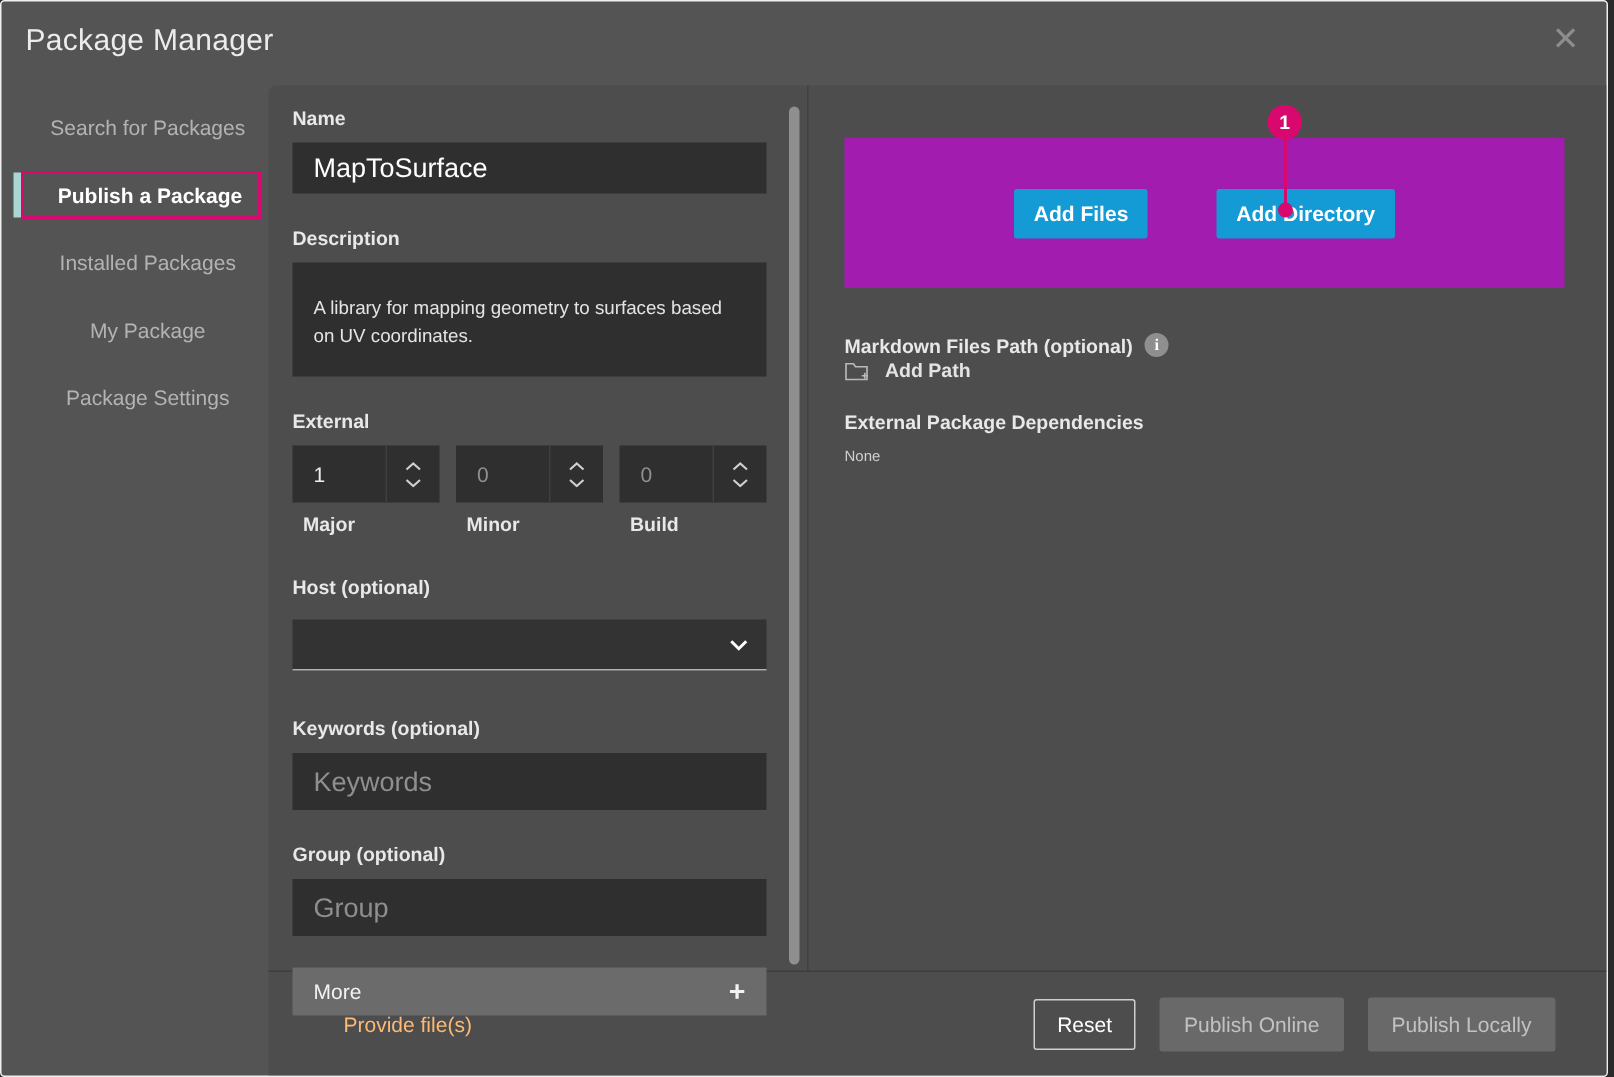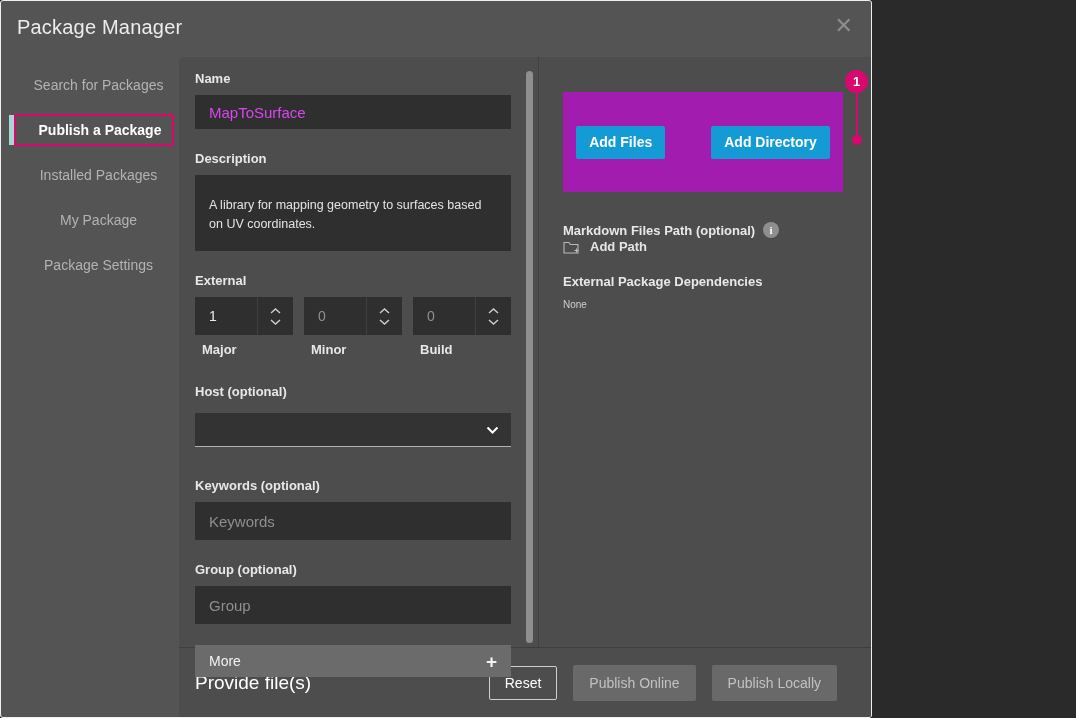--- a/index.html
+++ b/index.html
@@ -1,20 +1,20 @@
 <!DOCTYPE html>
 <html><head>
 <meta charset="utf-8">
 <style>
   * { box-sizing: border-box; margin: 0; padding: 0; }
   html,body { width: 1076px; height: 718px; background:#2a2a2a; }
   body { font-family: "Liberation Sans", sans-serif; }
 
   .dialog {
-    position: relative; width: 872px; height: 718px;
+    position: relative; width: 1072px; height: 718px;
     background: #545454; border: 1px solid #efefef; border-radius: 3px;
     overflow: hidden; display: flex; flex-direction: column;
   }
 
   
   .titlebar { height: 56px; flex: 0 0 56px; position: relative; }
   .title { position: absolute; left: 16px; top: 15px; font-size: 20px; color: #ececec; letter-spacing: .2px; }
   .close-x { position: absolute; right: 18px; top: 14px; font-size: 22px; color: #8d8d8d; cursor: pointer; line-height: 1; }
 
   
@@ -29,21 +29,21 @@
   .side-item.active { color: #ffffff; font-weight: bold; padding-left: 20px; }
   .teal-bar { position: absolute; left: 8px; top: 0; bottom: 0; width: 5px; background: #a9d6d2; }
   .pink-box { position: absolute; left: 13px; width: 160px; top: -1px; bottom: -1px;
               border: 2px solid #d9086f; pointer-events: none; }
   .side-label { position: relative; }
 
   
   .form-col { flex: 0 0 360px; position: relative; padding: 14px 16px 0 16px; border-right: 1px solid #414141; }
   .field-label { font-size: 13px; font-weight: bold; color: #e8e8e8; margin-bottom: 9px; }
   .text-input { display: block; width: 316px; height: 34px; background: #2f2f2f; border: none; outline: none;
-                color: #d946ef; font-size: 15px; padding: 0 14px; font-family: "Liberation Sans", sans-serif; }
+                color: #ffffff; font-size: 18px; padding: 0 14px; font-family: "Liberation Sans", sans-serif; }
   .text-input::placeholder { color: #8f8f8f; }
   .textarea { display: block; width: 316px; height: 76px; background: #2f2f2f; border: none; outline: none; resize: none;
               color: #e4e4e4; font-size: 12.5px; line-height: 1.55; padding: 21px 14px 8px 14px;
               font-family: "Liberation Sans", sans-serif; }
   .mb-sec { margin-bottom: 22px; }
   .mb-lbl-gap { margin-top: 21px; }
 
   .ver-row { display: flex; width: 316px; justify-content: space-between; }
   .spinbox { width: 98px; height: 38px; background: #2f2f2f; display: flex; align-items: stretch; }
   .spin-val { flex: 1; display: flex; align-items: center; padding-left: 14px; font-size: 14px; color: #ececec; }
@@ -88,21 +88,21 @@
   .anno-badge { position: absolute; left: 306px; top: 13px; width: 23px; height: 23px; border-radius: 50%;
                 background: #d9086f; color: #ffffff; font-size: 13px; font-weight: bold;
                 display: flex; align-items: center; justify-content: center; z-index: 3; }
   .anno-stem { position: absolute; left: 316.5px; top: 35px; height: 45px; width: 2px; background: #d9086f; z-index: 3; }
   .anno-dot { position: absolute; left: 312.5px; top: 78px; width: 10px; height: 10px; border-radius: 50%;
               background: #d9086f; z-index: 3; }
 
   
   .footer { flex: 0 0 70px; border-top: 1px solid #3e3e3e; display: flex; align-items: center;
             padding: 0 34px 0 16px; gap: 16px; }
-  .provide { font-size: 19px; color: #ffffff; margin-right: auto; }
+  .provide { font-size: 14px; color: #fdba74; margin-right: auto; margin-left: 34px; }
   .reset-btn { height: 34px; background: transparent; border: 1px solid #cfcfcf; border-radius: 2px;
                color: #ffffff; font-size: 14px; padding: 0 15px; cursor: pointer;
                font-family: "Liberation Sans", sans-serif; }
   .pub-btn { height: 36px; background: #696969; border: none; border-radius: 2px; color: #c2c2c2;
              font-size: 14px; padding: 0 16px; cursor: pointer; font-family: "Liberation Sans", sans-serif; }
 
   svg.chev { display: block; }
 </style>
 </head>
 <body>

